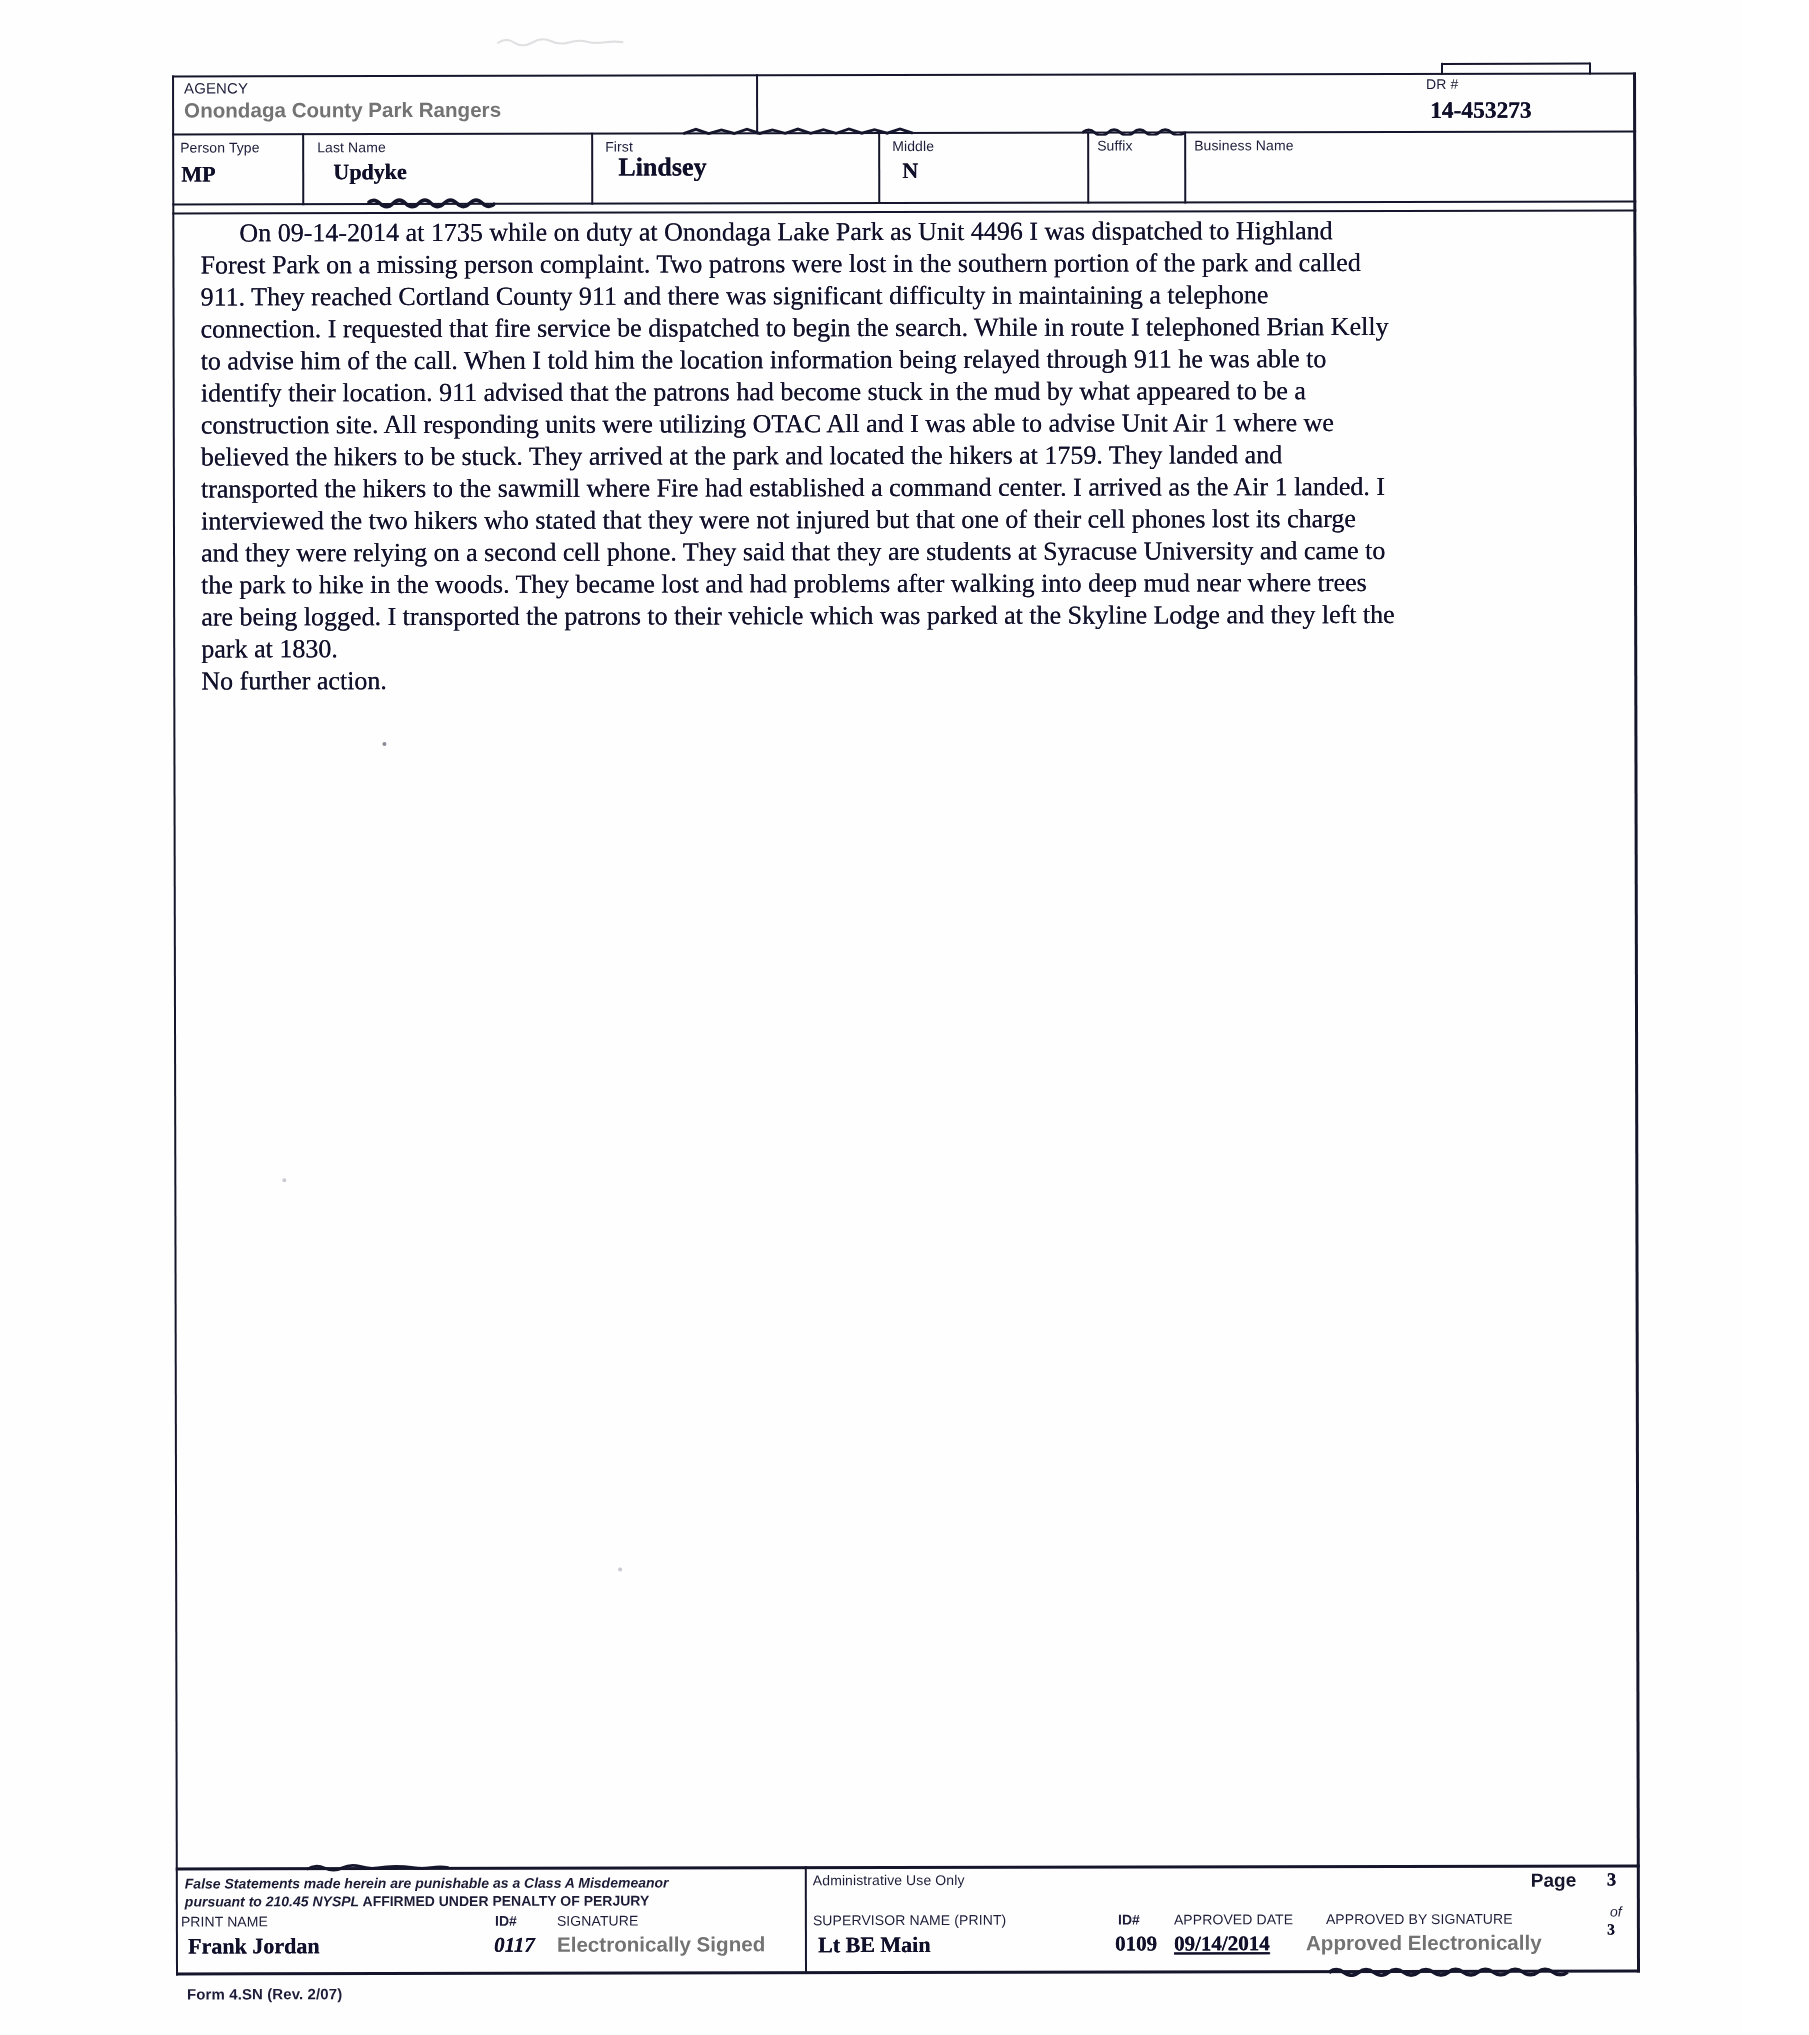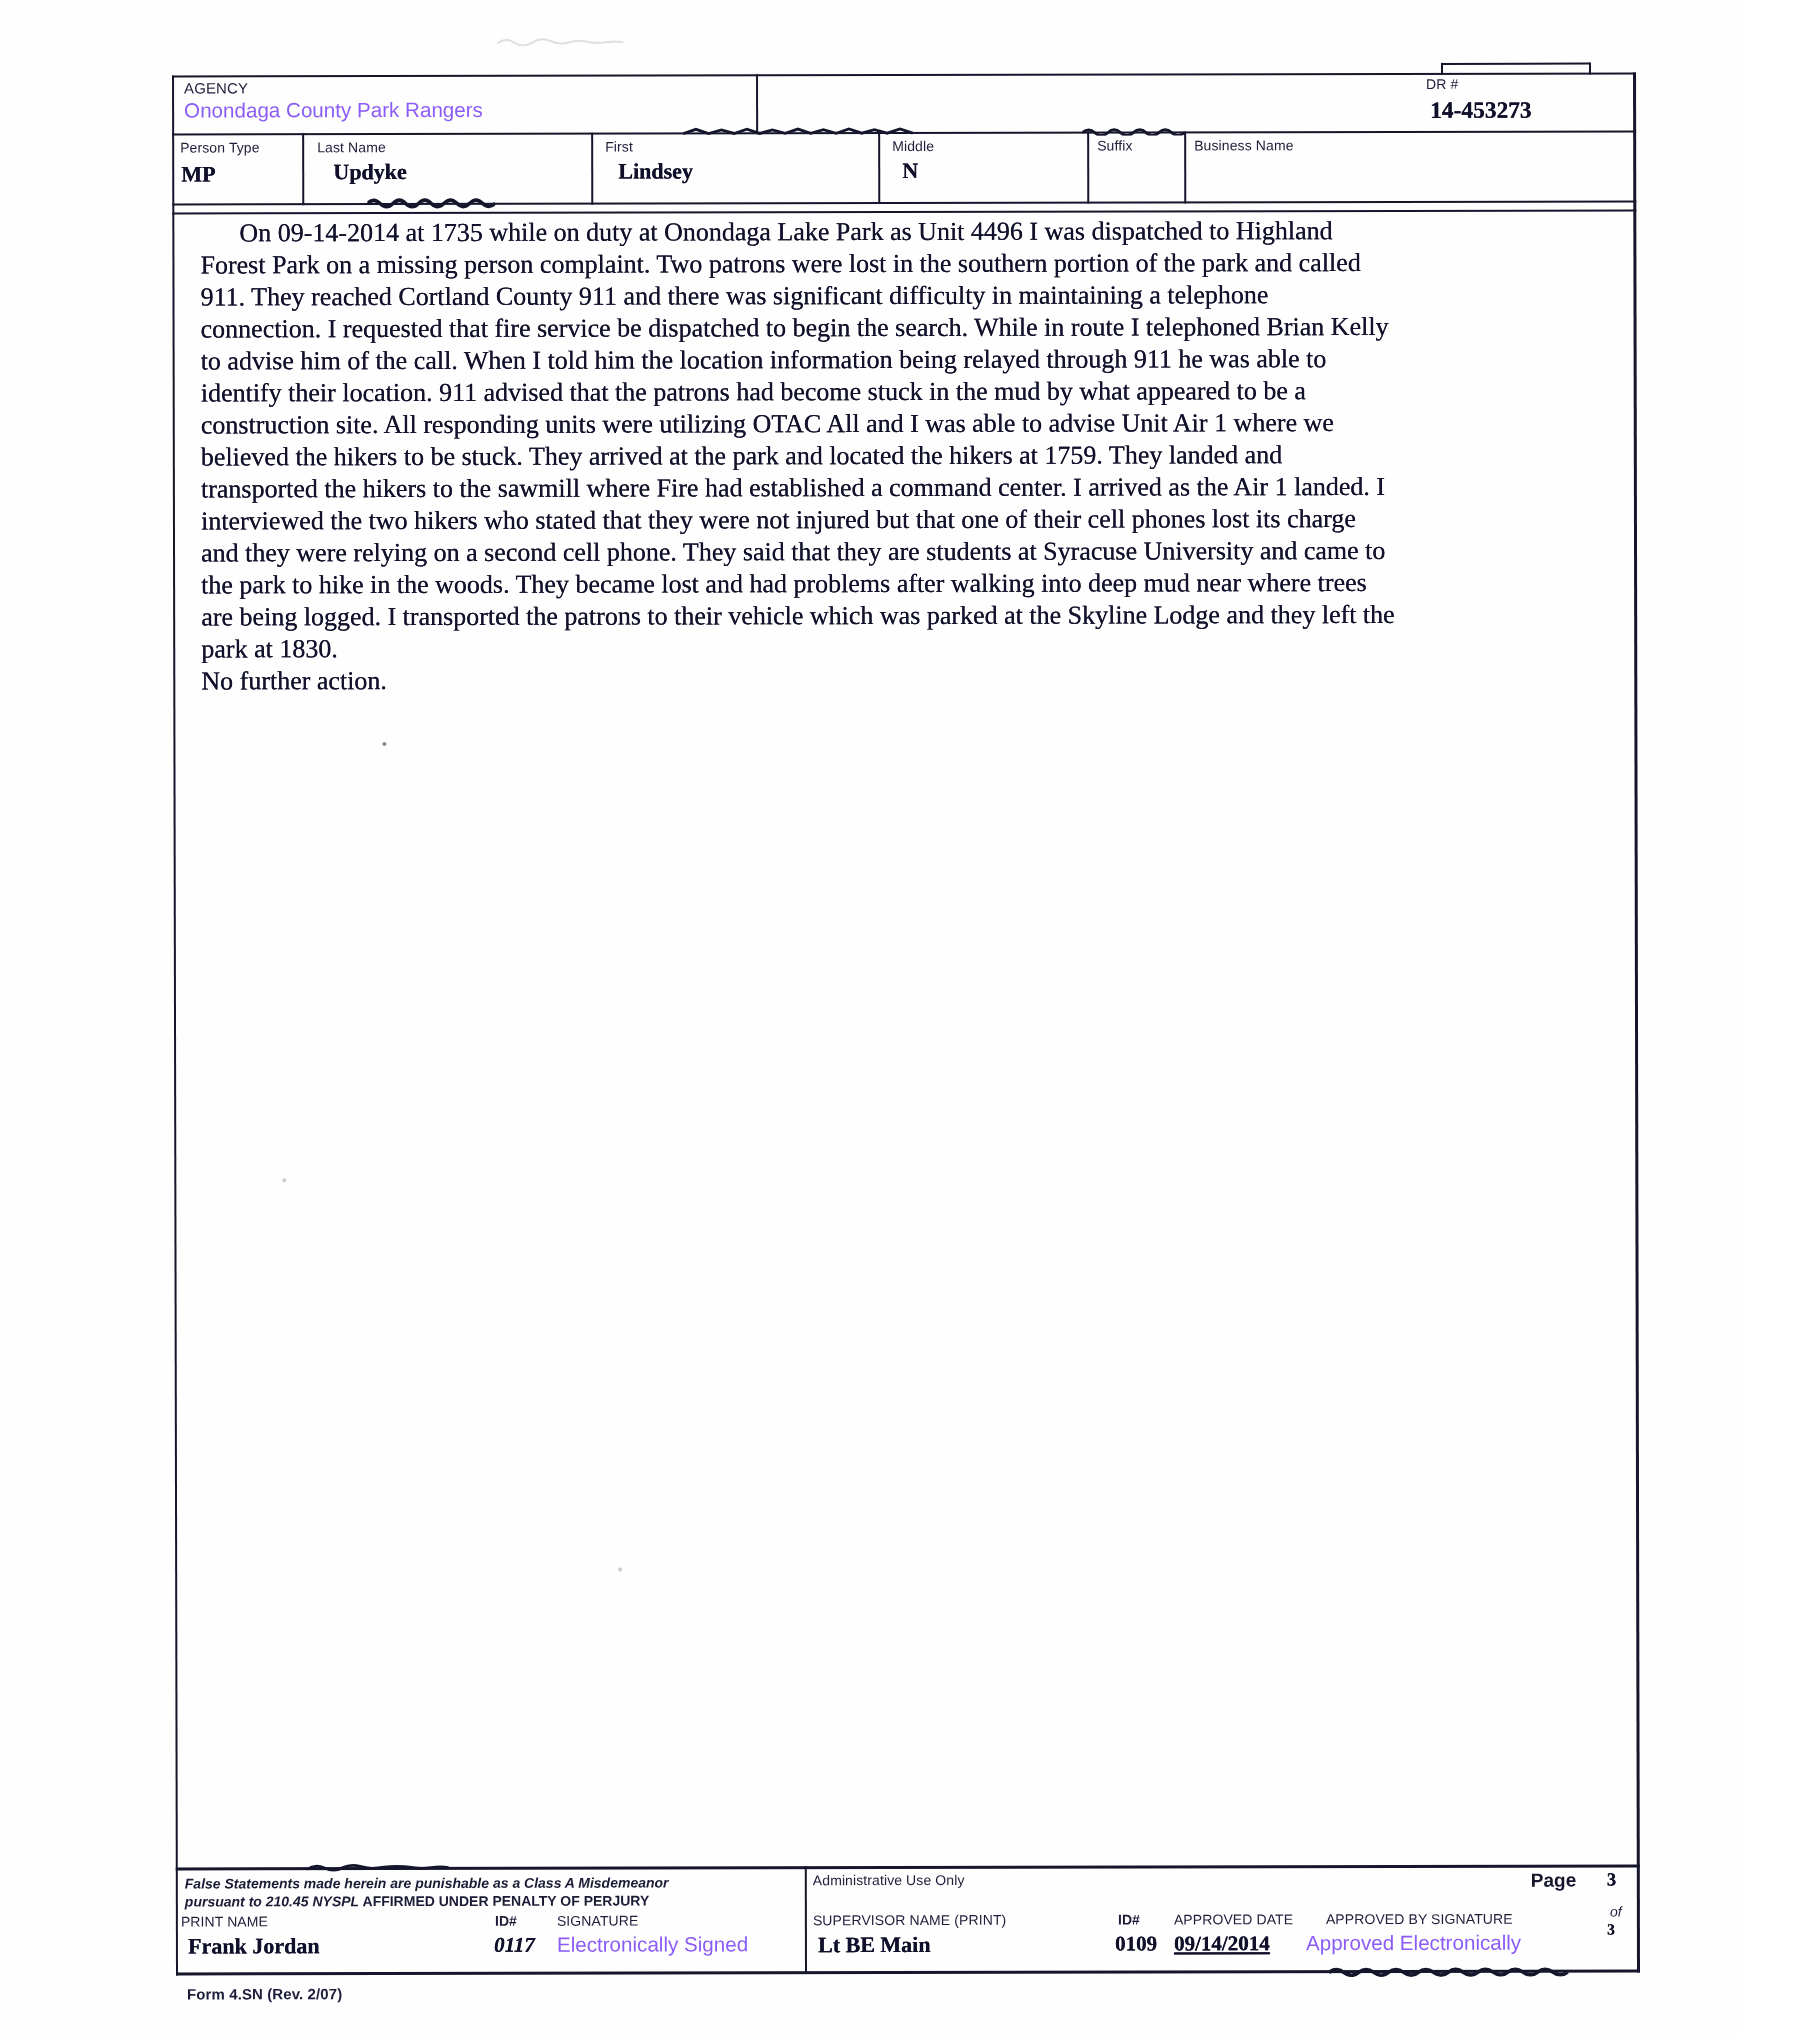--- a/index.html
+++ b/index.html
@@ -9,21 +9,21 @@
   }
   .form { position:absolute; left:0; top:0; width:1810px; height:2035px;
     transform:rotate(-0.12deg); transform-origin:50% 50%; }
   .hline,.vline { position:absolute; background:#15152c; }
   .lbl { position:absolute; font-family:"Liberation Sans",sans-serif;
     color:#1d1d3a; font-size:14px; letter-spacing:0.1px; white-space:nowrap; }
   .val-serif { position:absolute; font-family:"Liberation Serif",serif;
     font-weight:bold; color:#10102a; white-space:nowrap;
     text-shadow:0.3px 0 0 currentColor; }
   .val-sans { position:absolute; font-family:"Liberation Sans",sans-serif;
-    font-weight:normal; color:#8b5cf6; white-space:nowrap; }
+    font-weight:bold; color:#737373; white-space:nowrap; }
   .narrative {
     position:absolute; left:202px; top:216px; width:1441px;
     font-family:"Liberation Serif",serif; font-size:26px; line-height:32px;
     color:#12122c; white-space:pre; text-shadow:0.2px 0 0 currentColor;
   }
   .legal { position:absolute; font-family:"Liberation Sans",sans-serif;
     font-size:14px; font-weight:bold; color:#1b1b36; white-space:nowrap; }
   .italic { font-style:italic; }
   .speck { position:absolute; background:#6d6d80; border-radius:50%; opacity:0.8; }
   .squiggle { position:absolute; }
@@ -57,21 +57,21 @@
     <div class="lbl" style="left:186px;top:78px;font-size:15px;">AGENCY</div>
     <div class="val-sans" style="left:186px;top:97px;font-size:20.6px;">Onondaga County Park Rangers</div>
     <div class="lbl" style="left:1428px;top:77px;">DR #</div>
     <div class="val-serif" style="left:1432px;top:98px;font-size:23.4px;">14-453273</div>
 
     <div class="lbl" style="left:182px;top:138px;">Person Type</div>
     <div class="val-serif" style="left:183px;top:160px;font-size:22px;">MP</div>
     <div class="lbl" style="left:319px;top:138px;">Last Name</div>
     <div class="val-serif" style="left:335px;top:158px;font-size:22px;">Updyke</div>
     <div class="lbl" style="left:607px;top:138px;">First</div>
-    <div class="val-serif" style="left:620px;top:158px;font-size:22px;">Lindsey</div>
+    <div class="val-serif" style="left:620px;top:152px;font-size:26px;">Lindsey</div>
     <div class="lbl" style="left:894px;top:138px;">Middle</div>
     <div class="val-serif" style="left:904px;top:158px;font-size:22px;">N</div>
     <div class="lbl" style="left:1099px;top:138px;">Suffix</div>
     <div class="val-serif" style="left:1100px;top:158px;font-size:22px;"></div>
     <div class="lbl" style="left:1196px;top:138px;">Business Name</div>
     <div class="val-serif" style="left:1199px;top:158px;font-size:22px;"></div>
 
     <div class="narrative">      On 09-14-2014 at 1735 while on duty at Onondaga Lake Park as Unit 4496 I was dispatched to Highland
 Forest Park on a missing person complaint. Two patrons were lost in the southern portion of the park and called
 911. They reached Cortland County 911 and there was significant difficulty in maintaining a telephone

